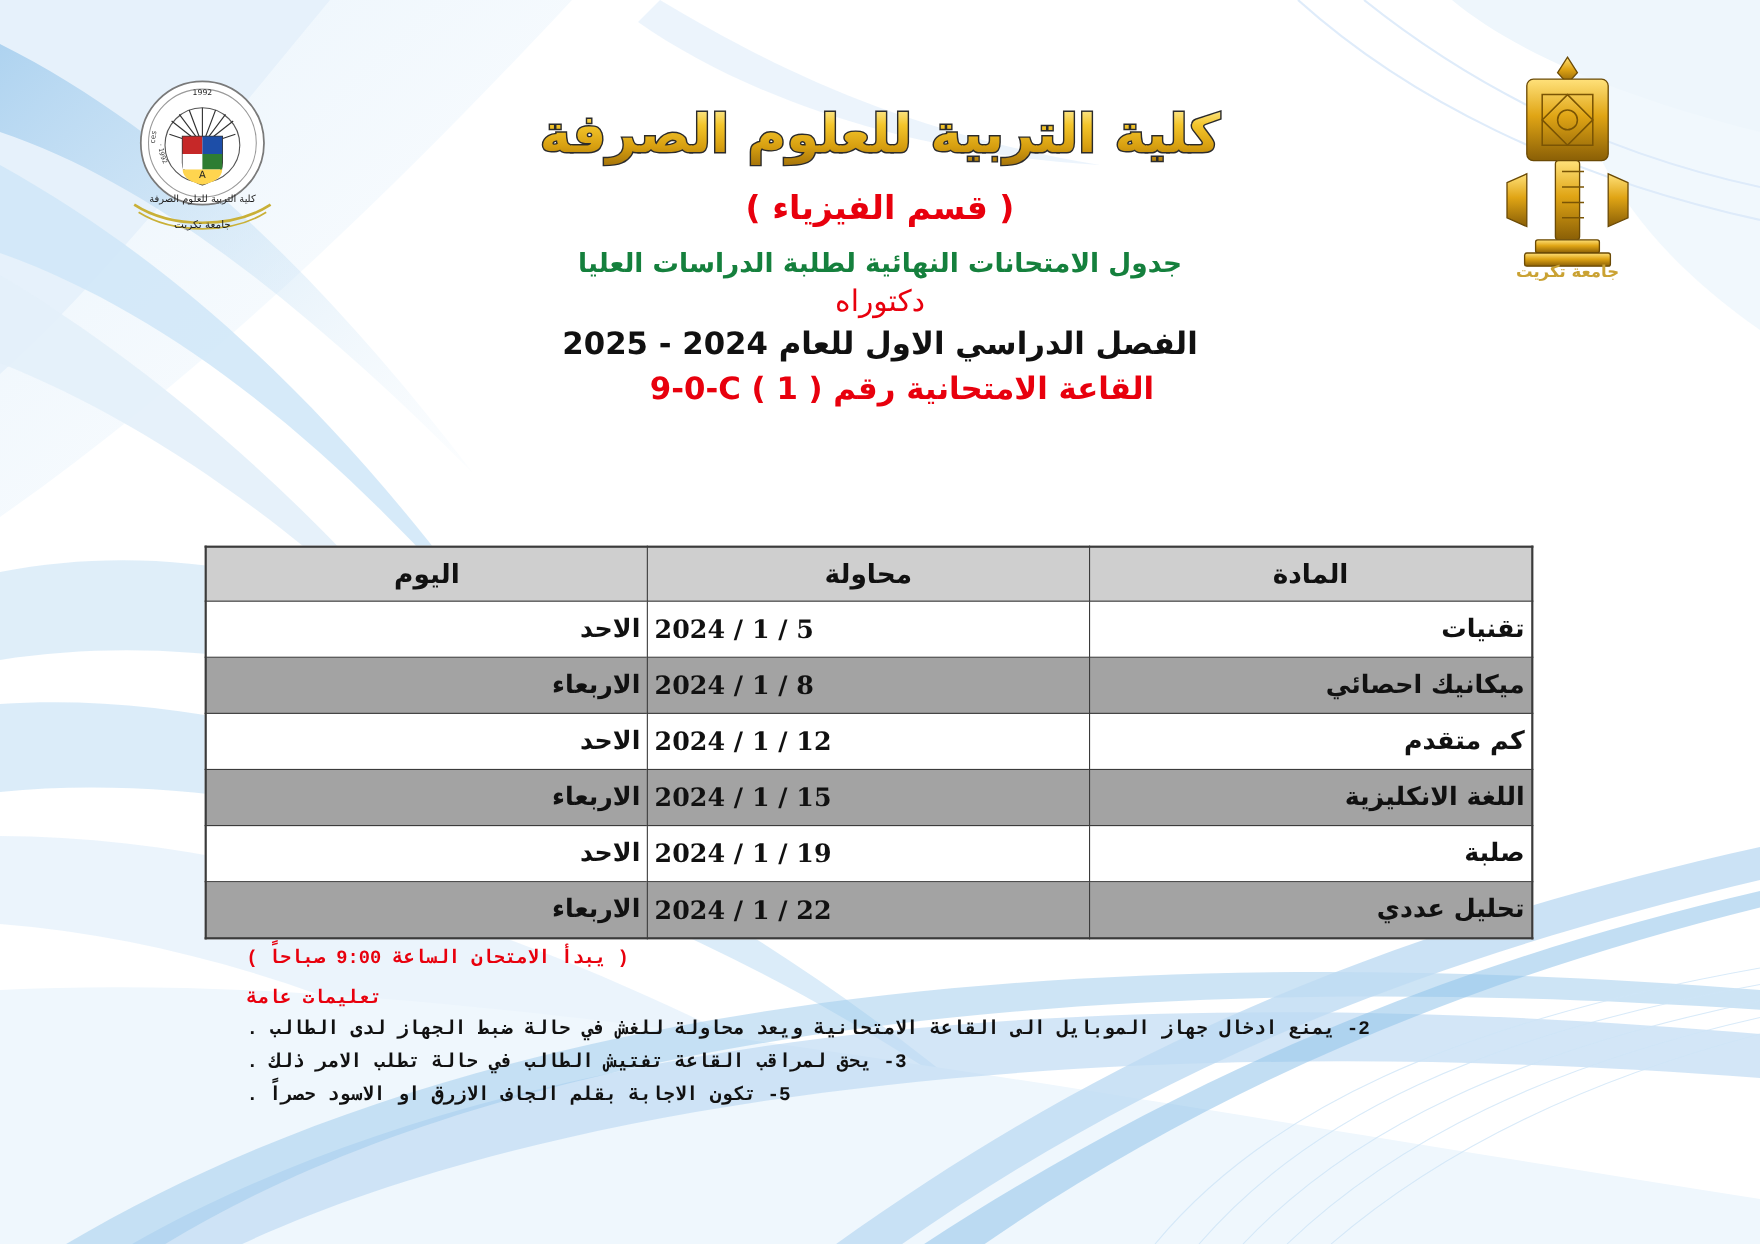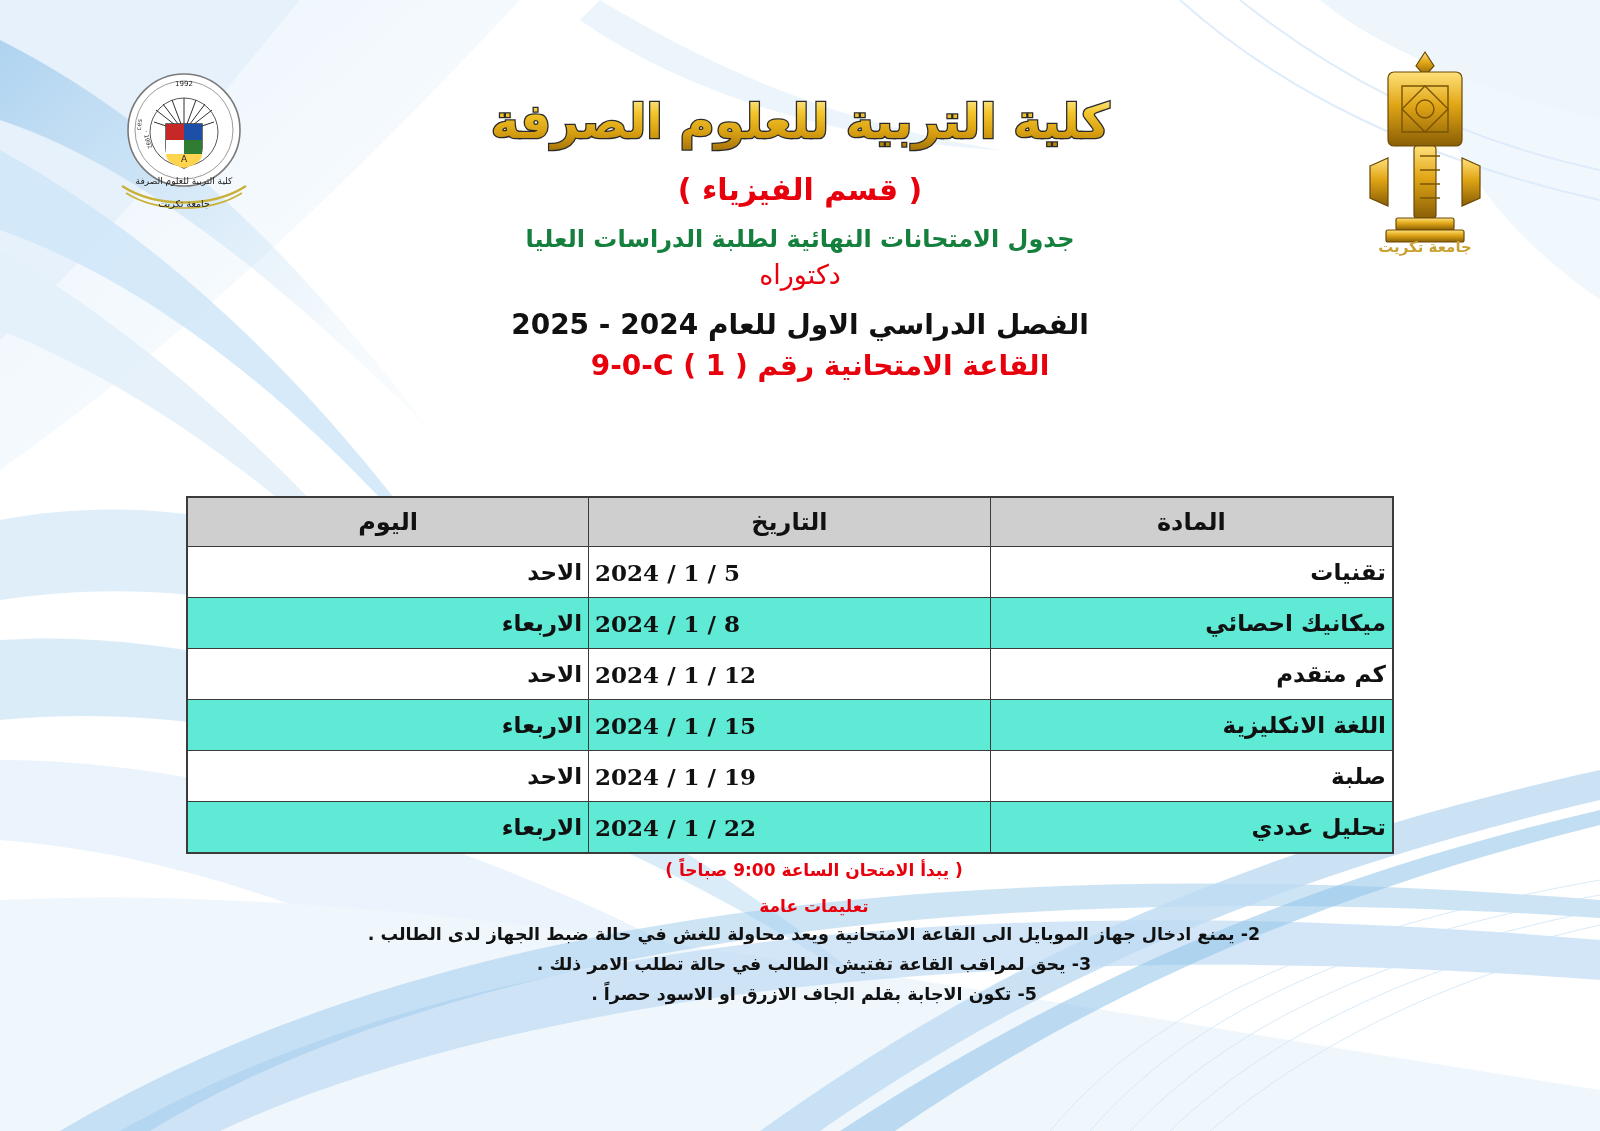--- a/index.html
+++ b/index.html
@@ -32,21 +32,21 @@
     letter-spacing:0px;
   }
   .line-main{
     margin-top:18px;font-size:24px;font-weight:bold;color:#15803d;
     font-family:"DejaVu Sans",sans-serif;
   }
   .line-degree{
     margin-top:6px;font-size:27px;font-weight:normal;color:#e8000d;
   }
   .line-term{
-    margin-top:18px;font-size:28px;font-weight:bold;color:#111;
+    margin-top:6px;font-size:28px;font-weight:bold;color:#111;
     direction:rtl;
   }
   .line-hall{
     margin-top:8px;font-size:28px;font-weight:bold;color:#e8000d;
     direction:rtl;
   }
   .line-hall .ltr{direction:ltr;unicode-bidi:bidi-override;display:inline-block;margin-left:40px;}
 
   
   .table-zone{position:absolute;left:186px;top:496px;width:1208px;z-index:4;}
@@ -60,27 +60,27 @@
   table.sched col.c-date{width:33.3%;}
   table.sched col.c-day{width:33.3%;}
   table.sched th,table.sched td{
     border:1.5px solid #3b3b3b;
     height:46px;
     vertical-align:middle;
     font-size:23px;font-weight:bold;color:#111;
     padding:2px 6px;
   }
   table.sched thead th{background:#cfcfcf;height:44px;font-size:24px;}
-  tr.alt td{background:#5eead4;}
+  tr.alt td{background:#a3a3a3;}
   td.date{font-family:"DejaVu Serif","Liberation Serif",serif;font-size:24px;font-weight:normal;direction:ltr;}
 
   
   .notes{
     position:absolute;right:196px;top:860px;width:1180px;z-index:4;
-    text-align:center;direction:rtl;
+    text-align:left;direction:rtl;font-family:Liberation Mono, monospace;
   }
   .note-time{font-size:17px;font-weight:bold;color:#e8000d;}
   .note-head{font-size:17px;font-weight:bold;color:#e8000d;margin-top:16px;}
   .note-list{margin:6px 0 0 0;padding:0;list-style:none;}
   .note-list li{
     font-size:17.5px;font-weight:bold;color:#111;margin-top:8px;
     line-height:1.25;
   }
 </style>
 </head>
@@ -255,21 +255,21 @@
   <div class="table-zone">
     <table class="sched">
       <colgroup>
         <col class="c-subject">
           <col class="c-date">
           <col class="c-day">
       </colgroup>
       <thead>
         <tr>
           <th>المادة</th>
-          <th>التاريخ</th>
+          <th>محاولة</th>
           <th>اليوم</th>
         </tr>
       </thead>
       <tbody id="sched-body">
           <tr>
             <td>تقنيات</td>
             <td class="date">2024 / 1 / 5</td>
             <td>الاحد</td>
           </tr>
           <tr class="alt">

